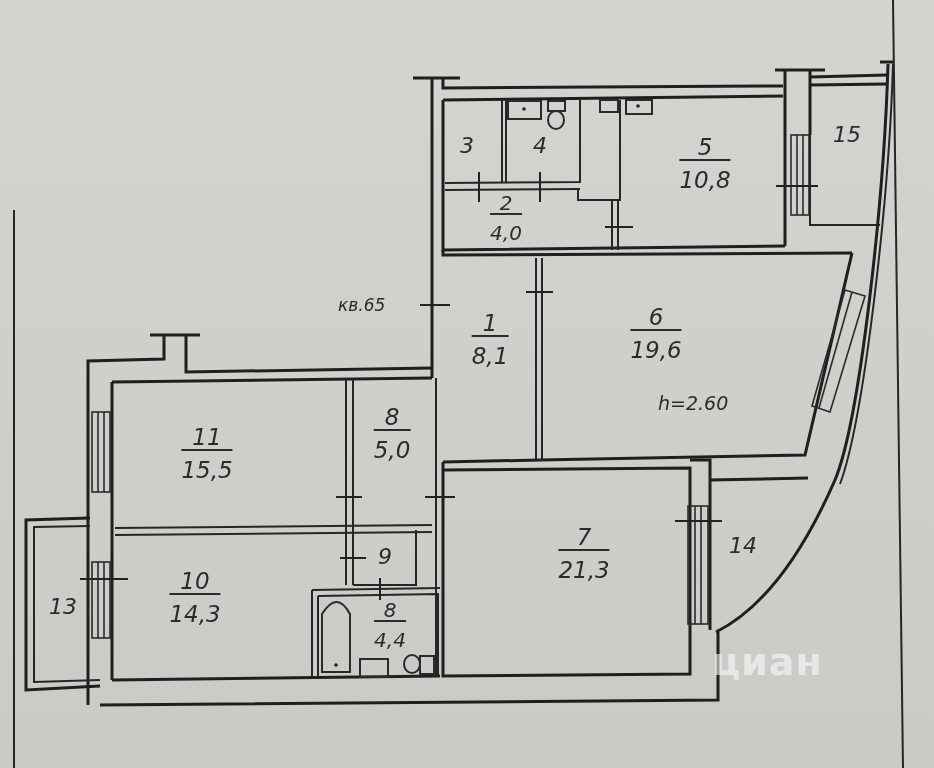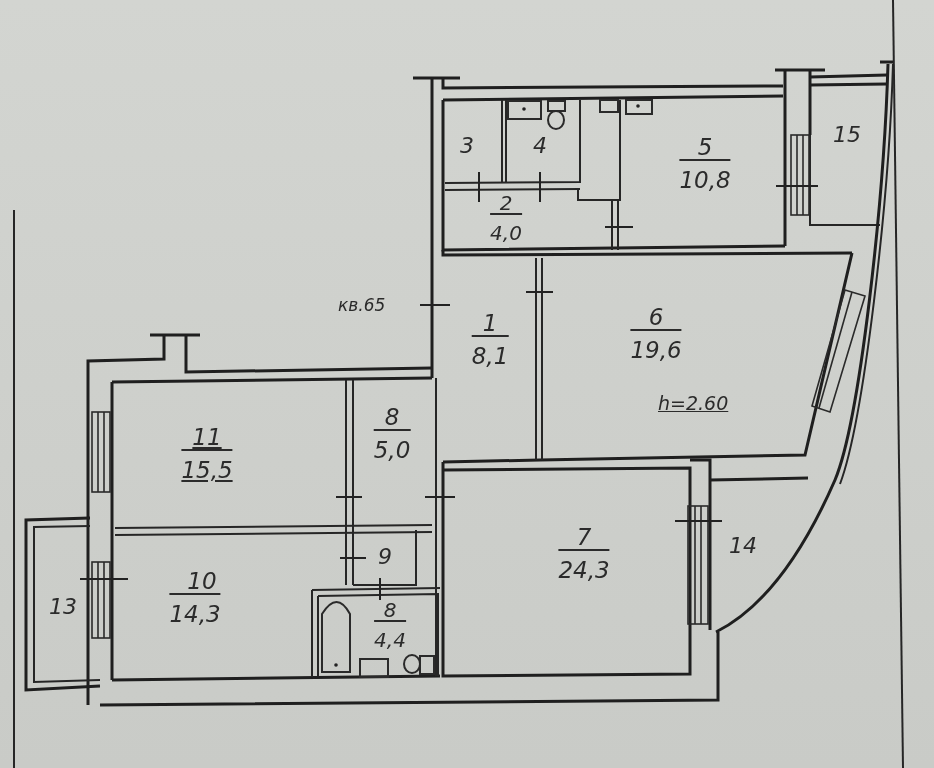--- a/index.html
+++ b/index.html
@@ -21,21 +21,21 @@
     .lbl {
       position: absolute; color: #2b2b2b; font-style: italic;
       font-size: 23px; line-height: 1; text-align: center;
       transform: translateX(-50%);
       white-space: nowrap;
     }
     .frac .num { display: block; padding: 0 4px; border-bottom: 2px solid #2b2b2b; }
     .frac .area { display: block; padding-top: 8px; }
     .plain { font-size: 22px; }
     .aptlbl { position: absolute; left: 338px; top: 295px; font-size: 17px; font-style: italic; color: #2b2b2b; }
-    .height { position: absolute; left: 658px; top: 392px; font-size: 19px; font-style: italic; color: #2b2b2b; text-decoration: underline; }
+    .height { position: absolute; left: 658px; top: 392px; font-size: 19px; font-style: italic; color: #2b2b2b; }
     .wm {
       position: absolute; left: 712px; top: 640px; color: rgba(255,255,255,0.55);
       font-size: 38px; font-weight: bold; letter-spacing: 1px;
     }
   </style>
 </head>
 <body>
 
 <div class="sheet">
 
@@ -168,36 +168,37 @@
   <div class="lbl frac" style="left:705px;top:136px;">
     <span class="num">5</span>
       <span class="area">10,8</span>
   </div>
   <div class="lbl frac" style="left:656px;top:306px;">
     <span class="num">6</span>
       <span class="area">19,6</span>
   </div>
   <div class="lbl frac" style="left:584px;top:526px;">
     <span class="num">7</span>
-      <span class="area">24,3</span>
+      <span class="area">21,3</span>
   </div>
   <div class="lbl frac" style="left:390px;top:600px;font-size:20px;">
     <span class="num">8</span>
       <span class="area">4,4</span>
   </div>
   <div class="lbl plain" style="left:385px;top:546px;">9</div>
-  <div class="lbl frac" style="left:195px;top:570px;text-align:right;">
+  <div class="lbl frac" style="left:195px;top:570px;">
     <span class="num">10</span>
       <span class="area">14,3</span>
   </div>
-  <div class="lbl frac" style="left:207px;top:426px;text-decoration:underline;">
+  <div class="lbl frac" style="left:207px;top:426px;">
     <span class="num">11</span>
       <span class="area">15,5</span>
   </div>
   <div class="lbl frac" style="left:392px;top:406px;">
     <span class="num">8</span>
       <span class="area">5,0</span>
   </div>
   <div class="lbl plain" style="left:63px;top:596px;">13</div>
   <div class="lbl plain" style="left:743px;top:535px;text-align:center;">14</div>
   <div class="lbl plain" style="left:847px;top:124px;">15</div>
 
+  <div class="wm">циан</div>
 </div>
 
 </body></html>

